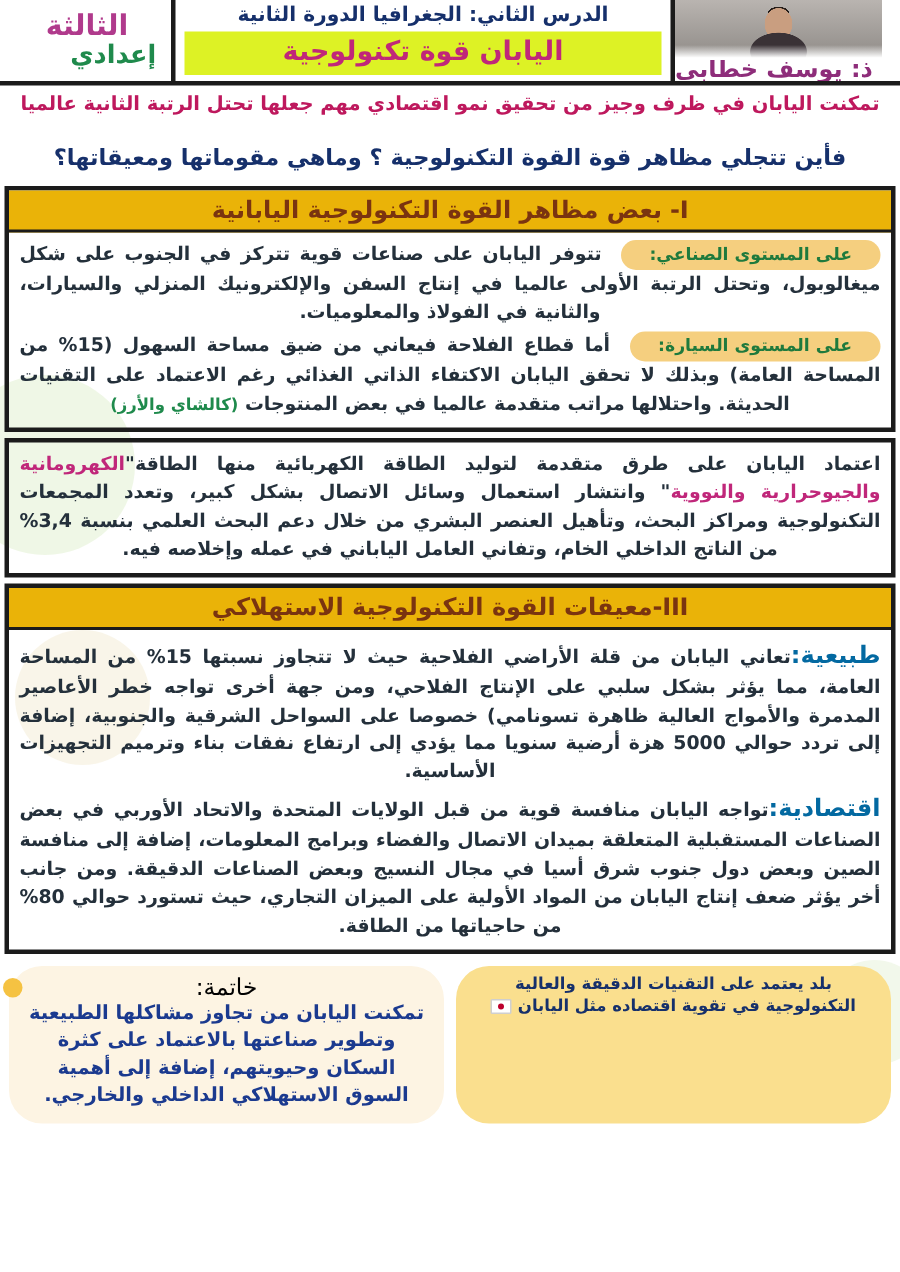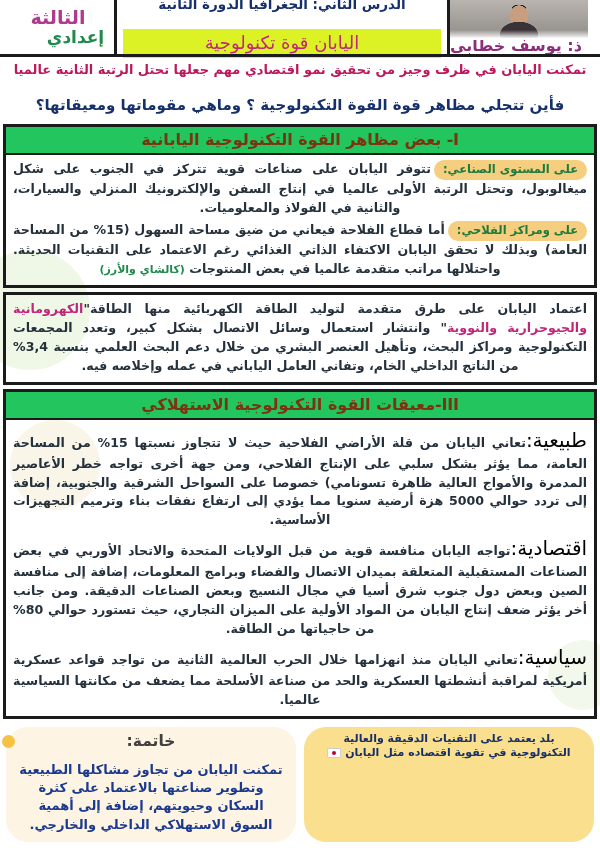--- a/index.html
+++ b/index.html
@@ -51,38 +51,38 @@
   .hdr-class .cyc {
     font-size: 17px; font-weight: bold; color: #1f8a4c; line-height: 1.1; margin-left: 35px;
   }
 
   .hdr-center {
     flex: 1;
     border-right: 3px solid #1b1b1b;
     border-left: 3px solid #1b1b1b;
     display: flex;
     flex-direction: column;
-    justify-content: center;
-    gap: 17px;
+    justify-content: flex-start;
+    gap: 3px;
     padding: 2px 6px;
     box-sizing: border-box;
   }
   .hdr-lesson {
     text-align: center;
     font-size: 13.5px;
     font-weight: bold;
     color: #16306b;
     letter-spacing: -.2px;
   }
   .hdr-title-bar {
     background: #ddf225;
     text-align: center;
     padding: 3px 4px 5px;
     font-size: 18px;
-    font-weight: normal;
+    font-weight: bold;
     color: #c0277a;
     letter-spacing: -.2px;
   }
 
   .hdr-teacher {
     width: 148px;
     display: flex;
     flex-direction: column;
     align-items: flex-end;
     justify-content: flex-end;
@@ -126,21 +126,21 @@
   }
 
   
   .section {
     position: relative; z-index: 2;
     border: 3px solid #1b1b1b;
     margin: 4px 3px 0;
     background: transparent;
   }
   .sec-head {
-    background: #22c55e;
+    background: #eab308;
     text-align: center;
     padding: 3px 4px 4px;
     font-size: 16px;
     font-weight: bold;
     color: #7a3410;
     border-bottom: 2px solid #1b1b1b;
     letter-spacing: -.2px;
   }
   .sec-body {
     padding: 5px 7px 6px;
@@ -154,30 +154,30 @@
   .para { margin-bottom: 3px; }
   .para:last-child { margin-bottom: 0; }
 
   .pill {
     display: inline-block;
     background: #f5cf7f;
     color: #1f7a3d;
     font-size: 11.5px;
     font-weight: bold;
     border-radius: 11px;
-    padding: 1px 9px 2px;
-    margin-left: 3px;
+    padding: 1px 19px 2px;
+    margin-left: 13px;
     vertical-align: baseline;
   }
   .hl-pink { color: #c0277a; }
   .hl-green { color: #1f8a4c; font-size: 11px; }
   .inline-label {
-    color: #000000;
-    font-size: 20px;
-    font-weight: normal;
+    color: #0369a1;
+    font-size: 16px;
+    font-weight: bold;
   }
 
   
   .bottom {
     position: relative; z-index: 2;
     display: flex;
     flex-direction: row-reverse;
     gap: 8px;
     padding: 8px 6px 0;
     align-items: stretch;
@@ -191,23 +191,23 @@
   }
   .card-conclusion {
     background: #fdf4e3;
   }
   .card-terms {
     background: #fadf8e;
   }
   .card-title {
     text-align: center;
     font-size: 15.5px;
-    font-weight: bold;
-    color: #404040;
-    margin-bottom: 11px;
+    font-weight: normal;
+    color: #000000;
+    margin-bottom: 0;
   }
   .card-text {
     font-size: 13px;
     font-weight: bold;
     line-height: 1.42;
     text-align: center;
     color: #1b3a8f;
   }
   .term-name {
     font-size: 12.5px;
@@ -274,21 +274,21 @@
   <div class="intro-line2">فأين تتجلي مظاهر قوة القوة التكنولوجية ؟ وماهي مقوماتها ومعيقاتها؟</div>
 </div>
 
 <div class="section">
   <div class="sec-head">I- بعض مظاهر القوة التكنولوجية اليابانية</div>
   <div class="sec-body">
     <div class="para">
       <span class="pill">على المستوى الصناعي:</span><span>تتوفر اليابان على صناعات قوية تتركز في الجنوب على شكل ميغالوبول، وتحتل الرتبة الأولى عالميا في إنتاج السفن والإلكترونيك المنزلي والسيارات، والثانية في الفولاذ والمعلوميات.</span>
     </div>
     <div class="para">
-      <span class="pill">على ومراكز الفلاحي:</span><span>أما قطاع الفلاحة فيعاني من ضيق مساحة السهول (15% من المساحة العامة) وبذلك لا تحقق اليابان الاكتفاء الذاتي الغذائي رغم الاعتماد على التقنيات الحديثة. واحتلالها مراتب متقدمة عالميا في بعض المنتوجات</span>
+      <span class="pill">على المستوى السيارة:</span><span>أما قطاع الفلاحة فيعاني من ضيق مساحة السهول (15% من المساحة العامة) وبذلك لا تحقق اليابان الاكتفاء الذاتي الغذائي رغم الاعتماد على التقنيات الحديثة. واحتلالها مراتب متقدمة عالميا في بعض المنتوجات</span>
       <span class="hl-green">(كالشاي والأرز)</span>
     </div>
   </div>
 </div>
 
 <div class="section">
   <div class="sec-body">
     <div class="para">
       <span>اعتماد اليابان على طرق متقدمة لتوليد الطاقة الكهربائية منها الطاقة"</span><span class="hl-pink">الكهرومانية والجيوحرارية والنووية</span><span>" وانتشار استعمال وسائل الاتصال بشكل كبير، وتعدد المجمعات التكنولوجية ومراكز البحث، وتأهيل العنصر البشري من خلال دعم البحث العلمي بنسبة 3,4% من الناتج الداخلي الخام، وتفاني العامل الياباني في عمله وإخلاصه فيه.</span>
     </div>
@@ -296,23 +296,20 @@
 </div>
 
 <div class="section">
   <div class="sec-head">III-معيقات القوة التكنولوجية الاستهلاكي</div>
   <div class="sec-body">
     <div class="para">
       <span class="inline-label">طبيعية:</span><span>تعاني اليابان من قلة الأراضي الفلاحية حيث لا تتجاوز نسبتها 15% من المساحة العامة، مما يؤثر بشكل سلبي على الإنتاج الفلاحي، ومن جهة أخرى تواجه خطر الأعاصير المدمرة والأمواج العالية ظاهرة تسونامي) خصوصا على السواحل الشرقية والجنوبية، إضافة إلى تردد حوالي 5000 هزة أرضية سنويا مما يؤدي إلى ارتفاع نفقات بناء وترميم التجهيزات الأساسية.</span>
     </div>
     <div class="para">
       <span class="inline-label">اقتصادية:</span><span>تواجه اليابان منافسة قوية من قبل الولايات المتحدة والاتحاد الأوربي في بعض الصناعات المستقبلية المتعلقة بميدان الاتصال والفضاء وبرامج المعلومات، إضافة إلى منافسة الصين وبعض دول جنوب شرق أسيا في مجال النسيج وبعض الصناعات الدقيقة. ومن جانب أخر يؤثر ضعف إنتاج اليابان من المواد الأولية على الميزان التجاري، حيث تستورد حوالي 80% من حاجياتها من الطاقة.</span>
-    </div>
-    <div class="para">
-      <span class="inline-label">سياسية:</span><span>تعاني اليابان منذ انهزامها خلال الحرب العالمية الثانية من تواجد قواعد عسكرية أمريكية لمراقبة أنشطتها العسكرية والحد من صناعة الأسلحة مما يضعف من مكانتها السياسية عالميا.</span>
     </div>
   </div>
 </div>
 
 <div class="bottom">
 
   <div class="card card-conclusion">
     <div class="card-blob cb-y1"></div>
 
     <div class="card-title">خاتمة:</div>

